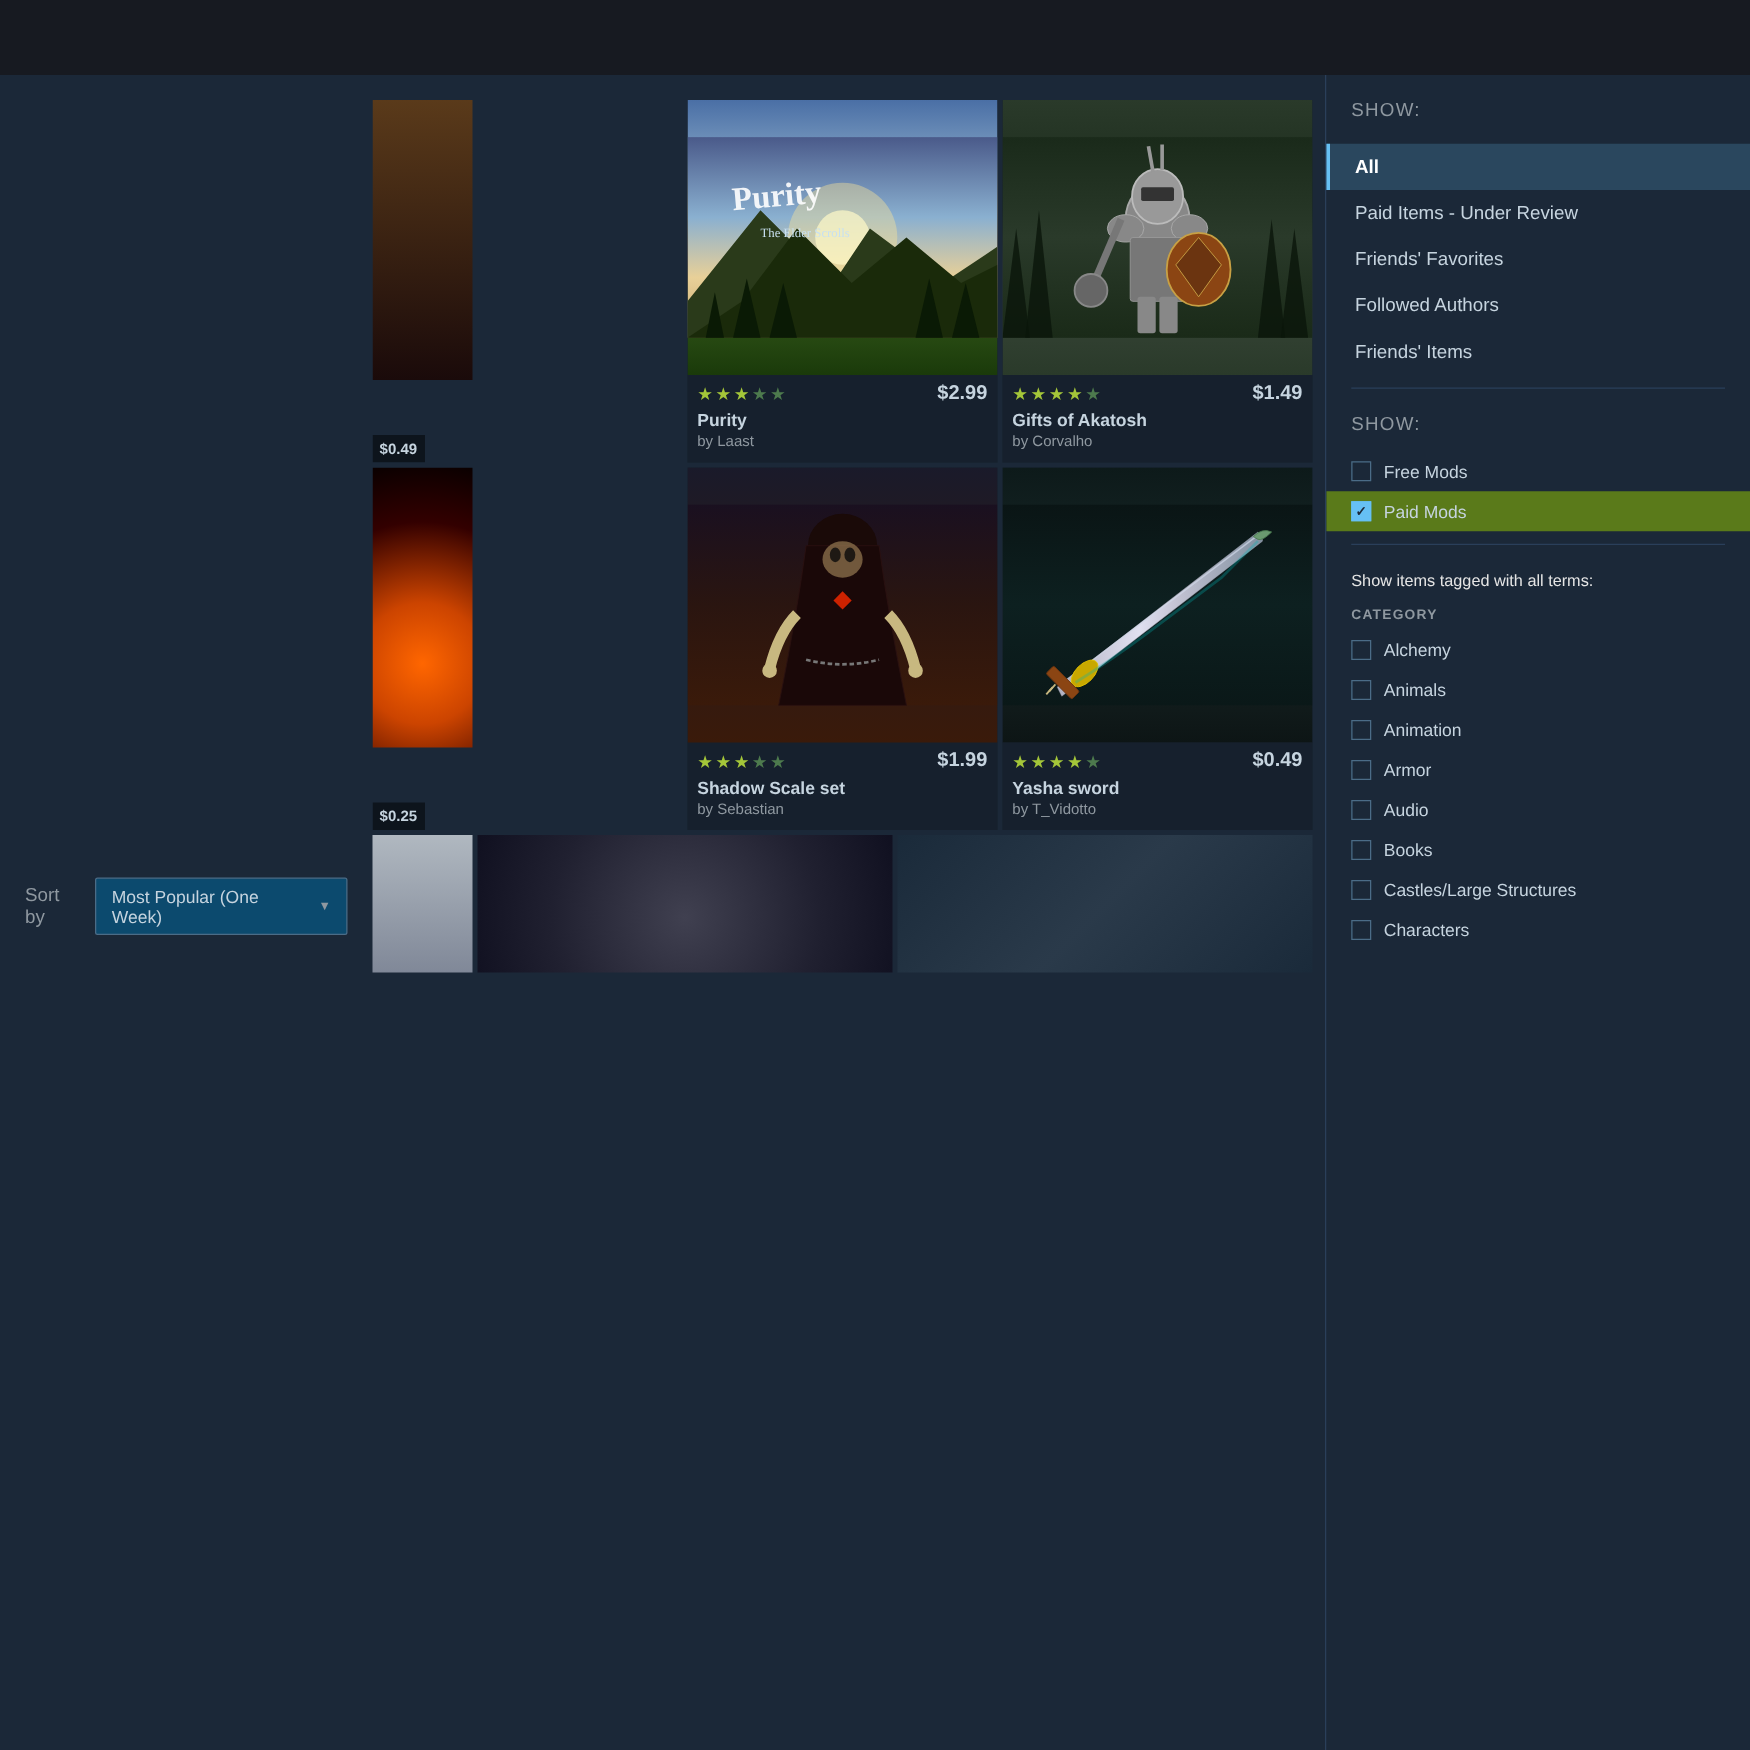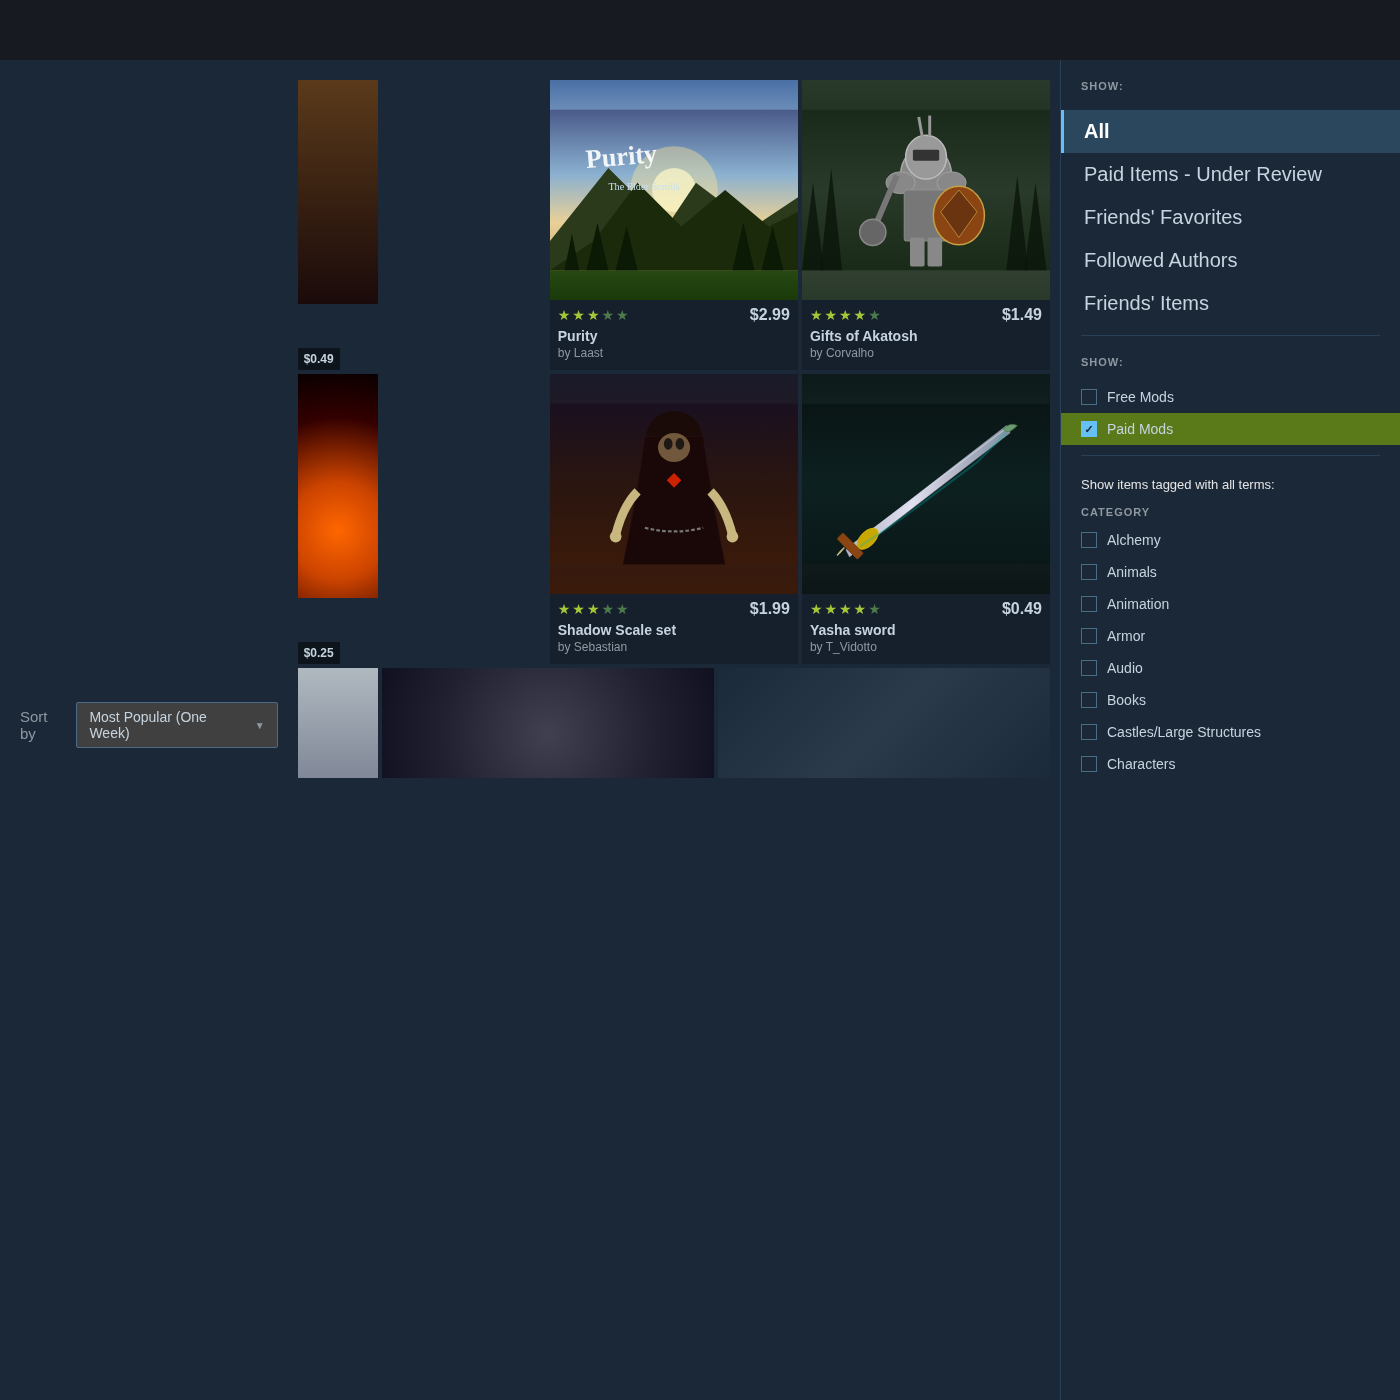--- a/index.html
+++ b/index.html
@@ -40,21 +40,21 @@
       padding: 10px 20px 20px 0;
       gap: 10px;
     }
 
     .sort-label {
       color: #8f98a0;
       font-size: 15px;
     }
 
     .sort-dropdown {
-      background: #404040;
+      background: #0c4a6e;
       border: 1px solid #4b6c87;
       color: #c6d4df;
       padding: 6px 12px;
       font-size: 14px;
       cursor: pointer;
       display: flex;
       align-items: center;
       gap: 8px;
       border-radius: 2px;
     }
@@ -124,35 +124,35 @@
       overflow-y: auto;
       border-left: 1px solid #2a3f5a;
     }
 
     .sidebar-section {
       padding: 20px 20px 10px;
     }
 
     .sidebar-label {
       color: #8f98a0;
-      font-size: 11px;
-      font-weight: bold;
+      font-size: 15px;
+      font-weight: normal;
       letter-spacing: 1px;
       margin-bottom: 8px;
       text-transform: uppercase;
     }
 
     .show-options {
       list-style: none;
     }
 
     .show-option {
       padding: 10px 20px;
       cursor: pointer;
-      font-size: 20px;
+      font-size: 15px;
       color: #c6d4df;
       border-left: 3px solid transparent;
     }
 
     .show-option.active {
       background: #2a475e;
       border-left: 3px solid #66c0f4;
       color: #ffffff;
       font-weight: bold;
     }

